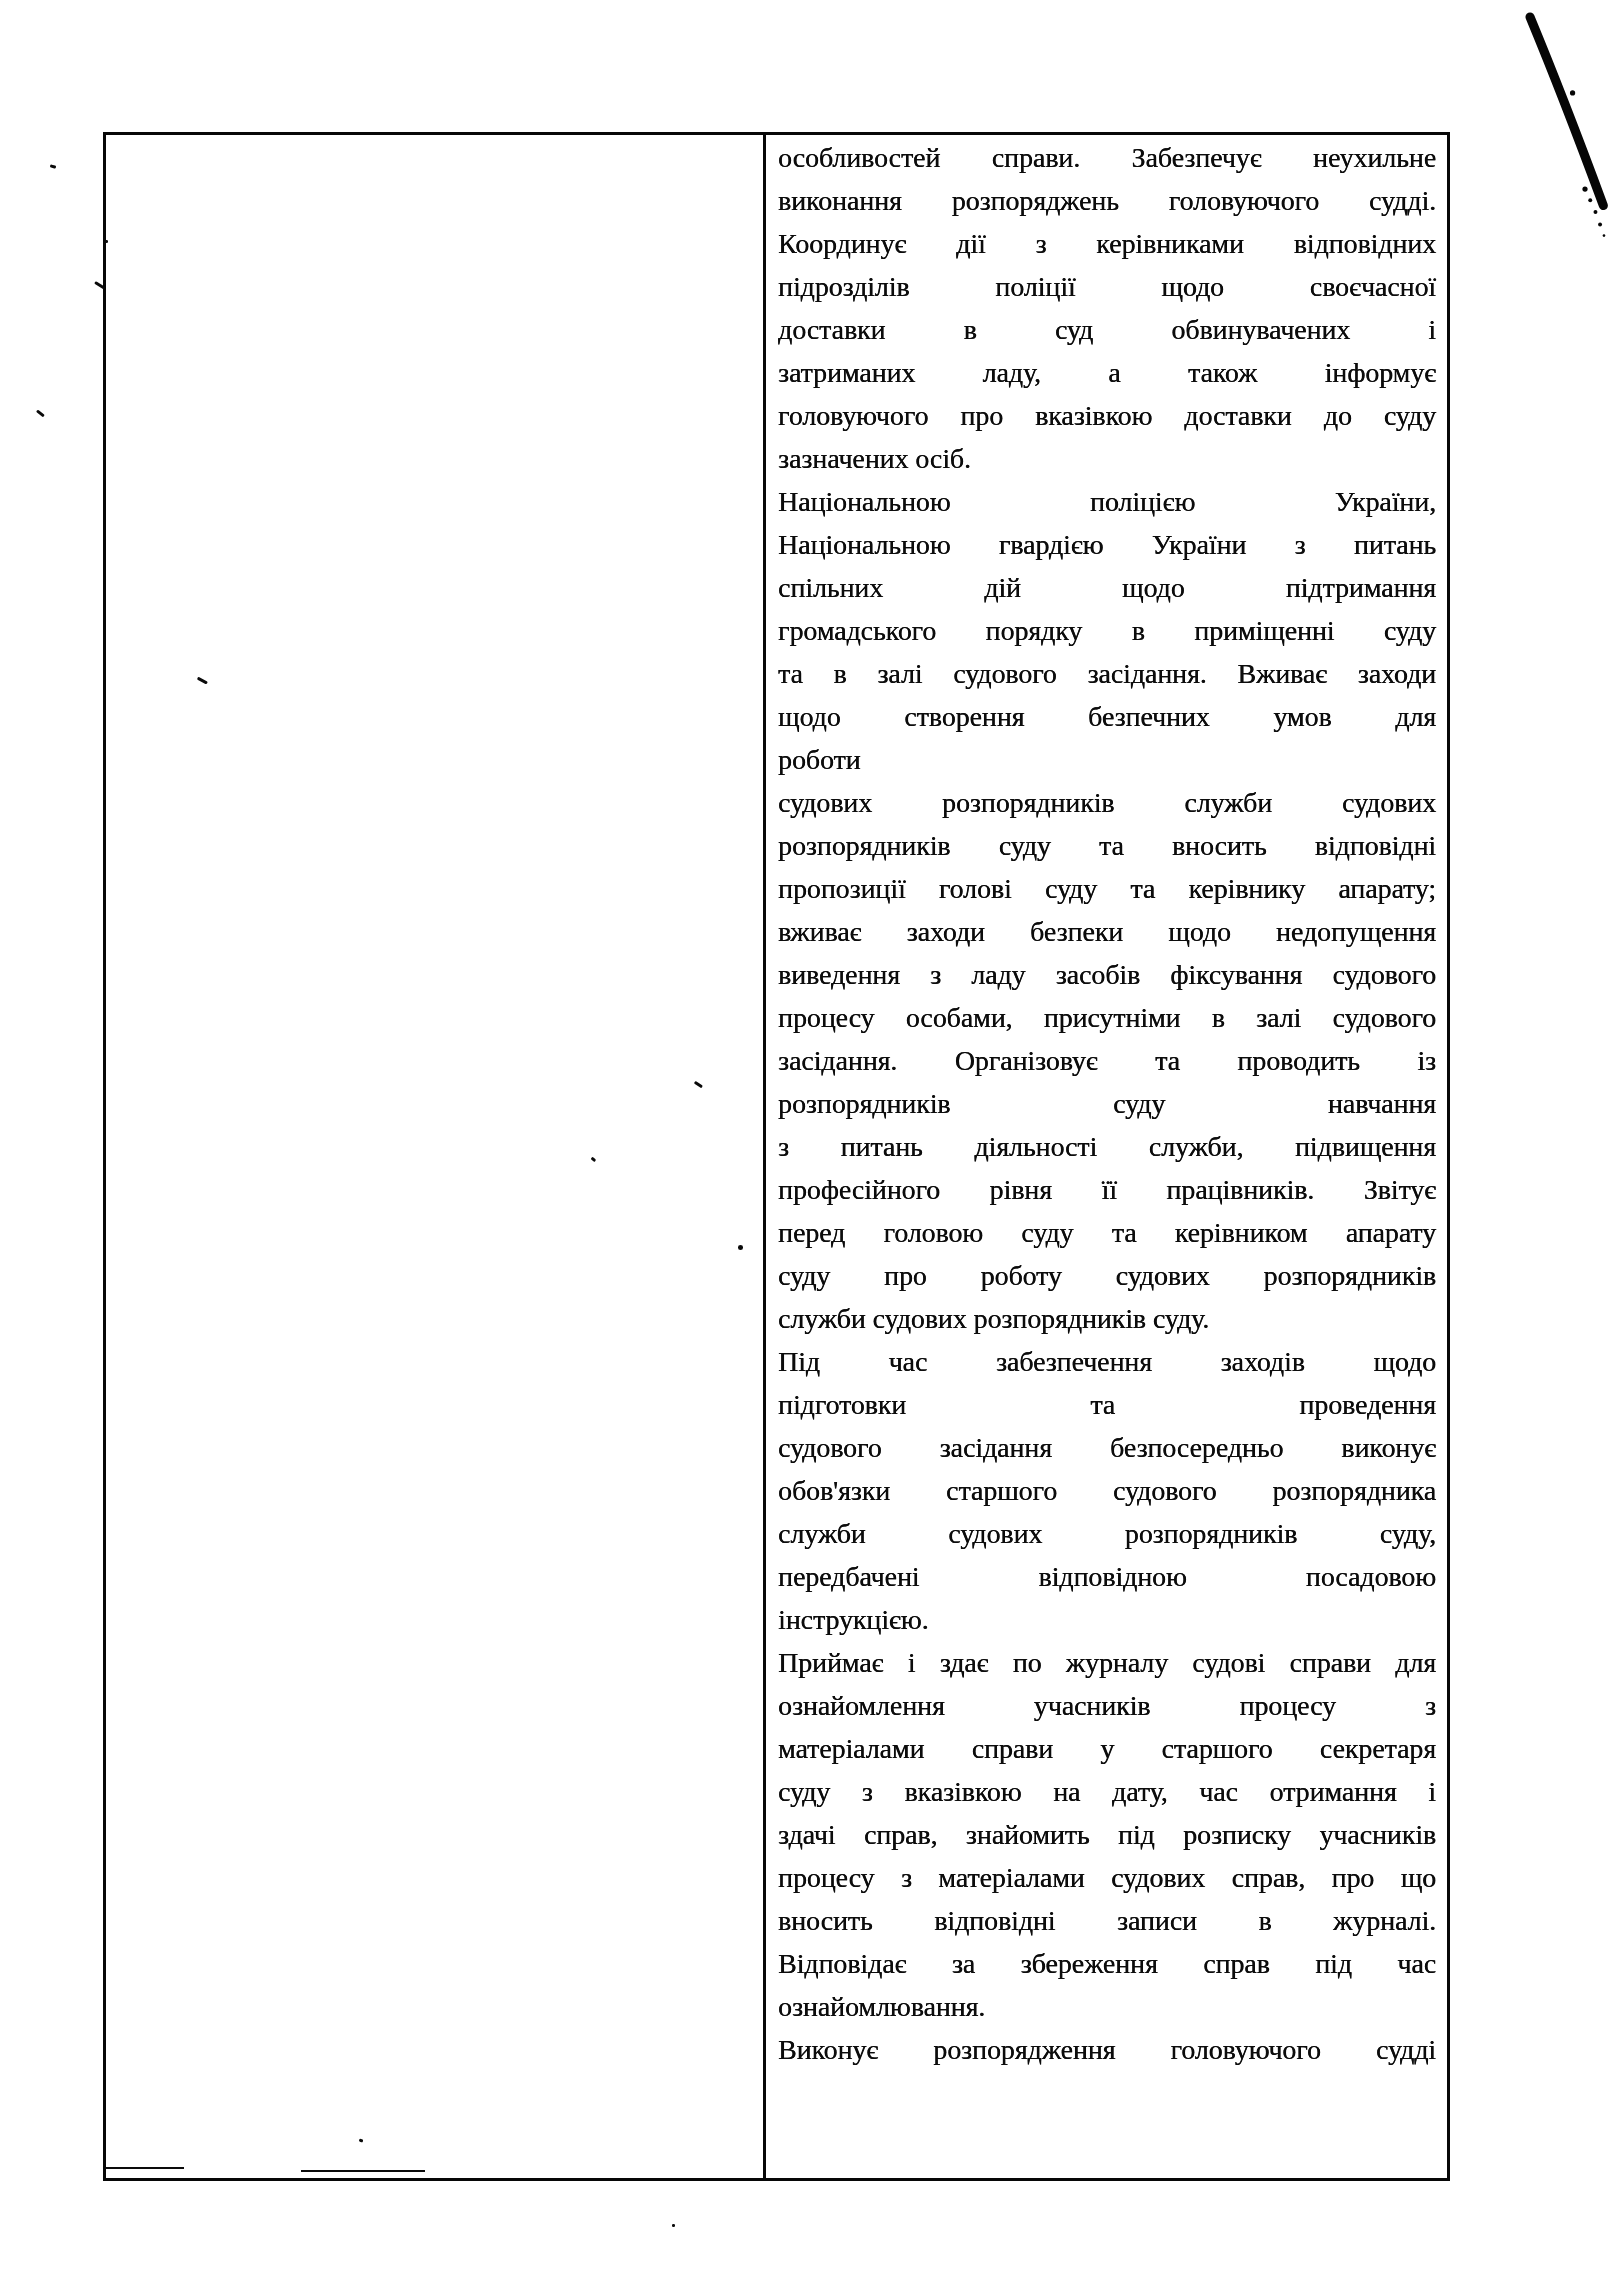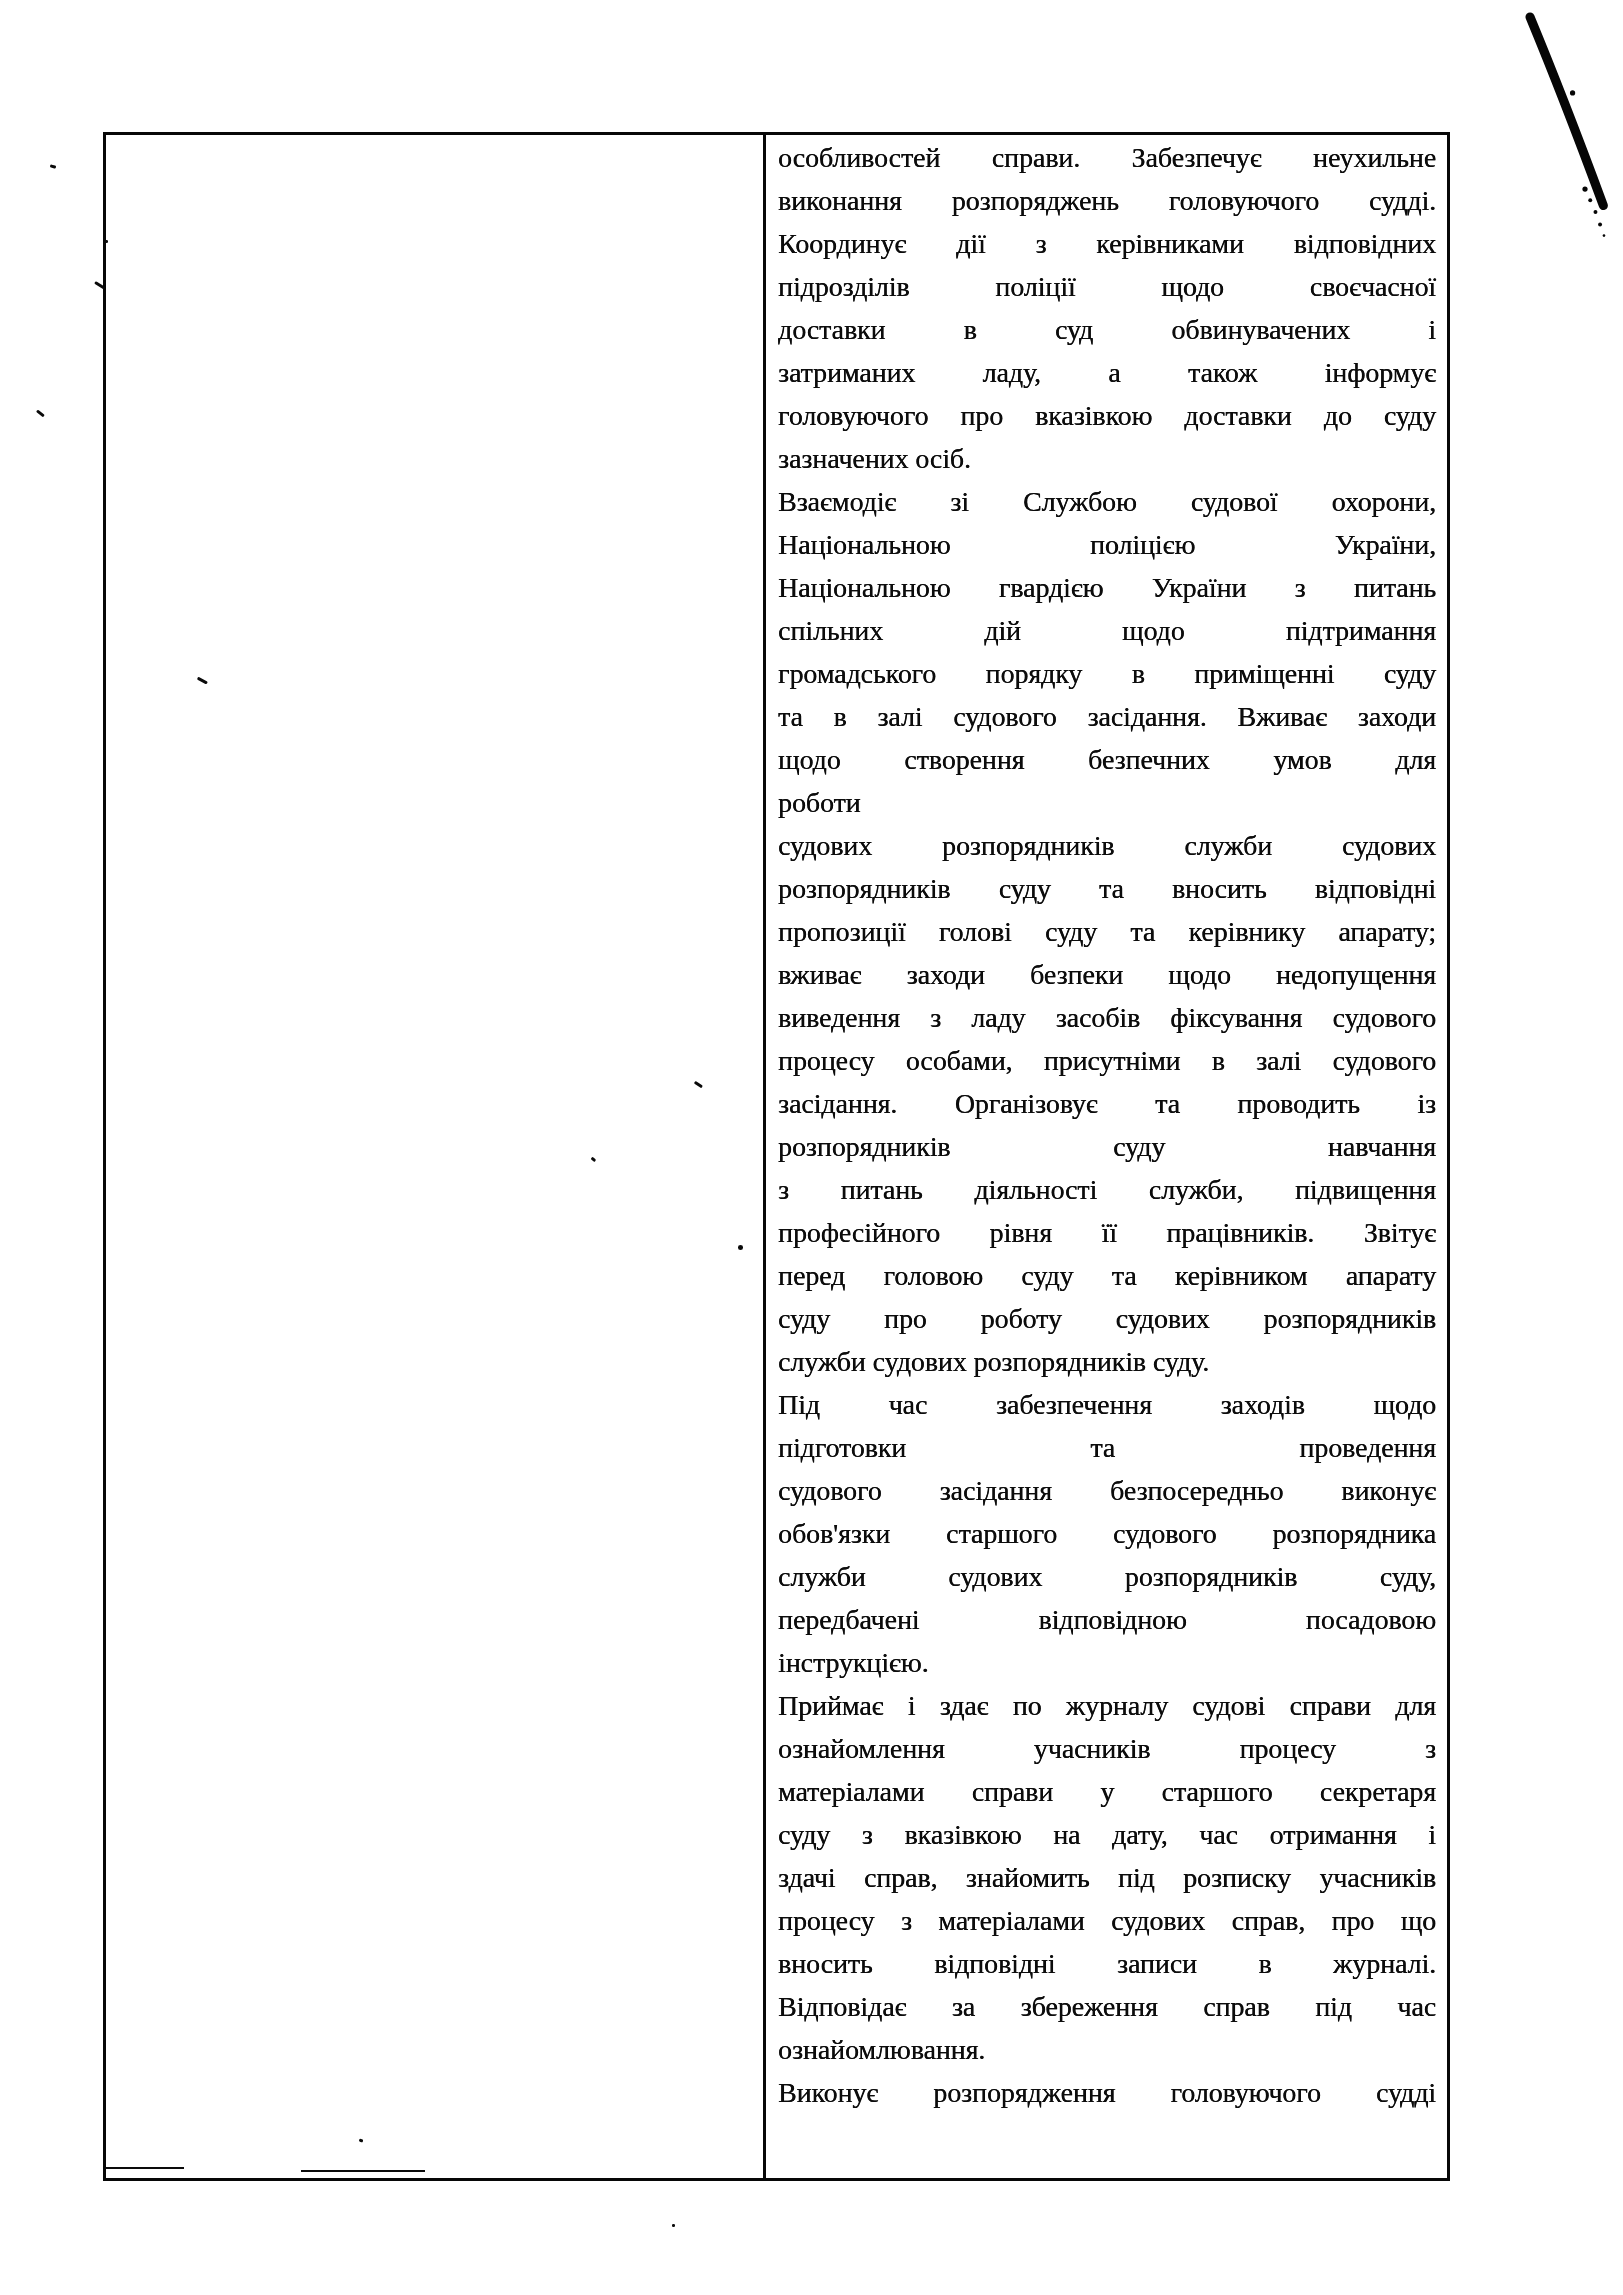--- a/index.html
+++ b/index.html
@@ -89,21 +89,20 @@
   <div class="divider"></div>
   <div class="right-cell">
       <div class="tline">особливостей справи. Забезпечує неухильне</div>
       <div class="tline">виконання розпоряджень головуючого судді.</div>
       <div class="tline">Координує дії з керівниками відповідних</div>
       <div class="tline">підрозділів поліції щодо своєчасної</div>
       <div class="tline">доставки в суд обвинувачених і</div>
       <div class="tline">затриманих ладу, а також інформує</div>
       <div class="tline">головуючого про вказівкою доставки до суду</div>
       <div class="tline end">зазначених осіб.</div>
-      <div class="tline">Взаємодіє зі Службою судової охорони,</div>
       <div class="tline">Національною поліцією України,</div>
       <div class="tline">Національною гвардією України з питань</div>
       <div class="tline">спільних дій щодо підтримання</div>
       <div class="tline">громадського порядку в приміщенні суду</div>
       <div class="tline">та в залі судового засідання. Вживає заходи</div>
       <div class="tline">щодо створення безпечних умов для</div>
       <div class="tline end">роботи</div>
       <div class="tline">судових розпорядників служби судових</div>
       <div class="tline">розпорядників суду та вносить відповідні</div>
       <div class="tline">пропозиції голові суду та керівнику апарату;</div>

